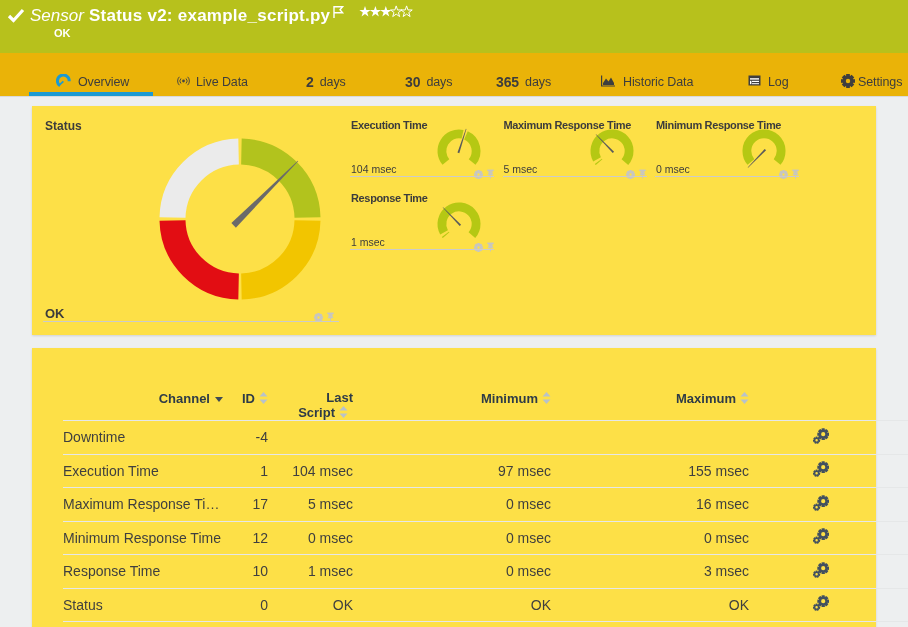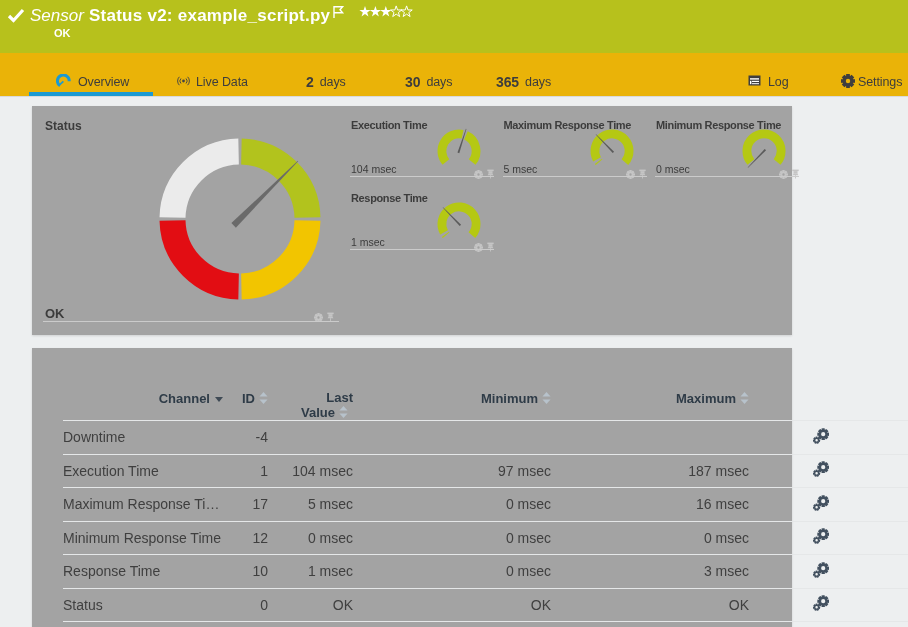--- a/index.html
+++ b/index.html
@@ -17,21 +17,21 @@
   .topbar .status { position:absolute; left:54px; top:27px; font-size:11px; font-weight:bold; color:#fff; }
 
   
   .tabs { position:absolute; left:0; top:53px; width:908px; height:44px; background:#eab308; border-bottom:1px solid #d9dadb; }
   .tab { position:absolute; top:14px; height:30px; display:flex; align-items:center; gap:7px;
          font-size:12.5px; letter-spacing:-0.1px; color:#3d3d3d; cursor:pointer; white-space:nowrap; }
   .tab .num { font-weight:bold; font-size:14px; margin-right:-1px; position:relative; top:-0.5px; }
   .tab-underline { position:absolute; left:29px; top:39px; width:123.5px; height:4px; background:#1b9ad2; }
 
   
-  .card { position:absolute; left:32px; width:760px; background:#a3a3a3; box-shadow:0 1px 2px rgba(0,0,0,.12); }
+  .card { position:absolute; left:32px; width:844px; background:#fde047; box-shadow:0 1px 2px rgba(0,0,0,.12); }
   .card1 { top:106px; height:229px; }
   .card2 { top:348px; height:290px; }
 
   
   .cell-title { position:absolute; font-size:11px; letter-spacing:-0.35px; font-weight:bold; color:#3c3c3c; white-space:nowrap; }
   .big-label { font-size:13px !important; letter-spacing:0 !important; }
   .status-title { font-size:12px !important; letter-spacing:0 !important; }
   .cell-value { position:absolute; font-size:10.5px; color:#3c3c3c; white-space:nowrap; }
   .underline { position:absolute; height:1px; background:#cbcbcb; }
   .icon-pair { position:absolute; display:flex; gap:3px; align-items:flex-end; }
@@ -103,20 +103,29 @@
         <span>days</span>
     </div>
     <div class="tab" style="left:405px">
       <span class="num">30</span>
         <span>days</span>
     </div>
     <div class="tab" style="left:496px">
       <span class="num">365</span>
         <span>days</span>
     </div>
+    <div class="tab" style="left:600px">
+      <span>
+        <svg width="16" height="14" viewBox="0 0 16 14">
+            <path d="M1.6,1.5 V12 H15" fill="none" stroke="#3e3e3e" stroke-width="1.2"></path>
+            <path d="M3,11 L3,9 6,4.5 8.5,7.5 11,3.5 14,9 14,11 Z" fill="#3e3e3e"></path>
+          </svg>
+      </span>
+      <span>Historic Data</span>
+    </div>
     <div class="tab" style="left:748px">
       <span>
         <svg width="13" height="11" viewBox="0 0 13 11">
             <rect x="0.5" y="0.5" width="12" height="10" fill="#3e3e3e"></rect>
             <rect x="2" y="3.2" width="9" height="1.4" fill="#fff"></rect>
             <rect x="4" y="5.8" width="7" height="1.2" fill="#fff"></rect>
             <rect x="2" y="5.8" width="1.4" height="3.4" fill="#fff"></rect>
             <rect x="4" y="8.2" width="7" height="1" fill="#fff"></rect>
           </svg>
       </span>
@@ -253,21 +262,21 @@
           <col style="width:84px">
           <col style="width:75px">
       </colgroup>
       <thead>
         <tr>
           <th class="ch"><span>Channel</span><span class="caret"></span></th>
           <th><span class="hdr-id"><span>ID</span><span class="sorter"><svg width="9" height="12" viewBox="0 0 9 12">
                     <polygon points="4.5,0 8.5,4.4 0.5,4.4" fill="#b7c2cb"></polygon>
                     <polygon points="4.5,12 8.5,7.6 0.5,7.6" fill="#b7c2cb"></polygon>
                   </svg></span></span></th>
-          <th><span class="hdr-last"><span>Last</span><br><span class="l2"><span>Value</span><span class="sorter"><svg width="9" height="12" viewBox="0 0 9 12">
+          <th><span class="hdr-last"><span>Last</span><br><span class="l2"><span>Script</span><span class="sorter"><svg width="9" height="12" viewBox="0 0 9 12">
                       <polygon points="4.5,0 8.5,4.4 0.5,4.4" fill="#b7c2cb"></polygon>
                       <polygon points="4.5,12 8.5,7.6 0.5,7.6" fill="#b7c2cb"></polygon>
                     </svg></span></span></span></th>
           <th><span>Minimum</span><span class="sorter"><svg width="9" height="12" viewBox="0 0 9 12">
                   <polygon points="4.5,0 8.5,4.4 0.5,4.4" fill="#b7c2cb"></polygon>
                   <polygon points="4.5,12 8.5,7.6 0.5,7.6" fill="#b7c2cb"></polygon>
                 </svg></span></th>
           <th><span>Maximum</span><span class="sorter"><svg width="9" height="12" viewBox="0 0 9 12">
                   <polygon points="4.5,0 8.5,4.4 0.5,4.4" fill="#b7c2cb"></polygon>
                   <polygon points="4.5,12 8.5,7.6 0.5,7.6" fill="#b7c2cb"></polygon>
@@ -288,21 +297,21 @@
       <path d="M3.60,8.60L3.76,8.60L3.91,8.61L4.07,8.63L4.23,8.65L4.38,8.69L4.53,8.72L4.68,8.77L4.83,8.82L4.59,9.80L4.70,9.84L4.80,9.89L5.40,9.08L5.53,9.16L5.66,9.25L5.79,9.34L5.91,9.44L6.03,9.55L6.15,9.65L6.25,9.77L6.36,9.89L6.46,10.01L6.55,10.14L6.64,10.27L6.72,10.40L6.79,10.54L6.86,10.68L6.93,10.82L6.98,10.97L7.03,11.12L6.11,11.53L6.14,11.64L6.16,11.75L7.17,11.73L7.19,11.89L7.20,12.04L7.20,12.20L7.20,12.36L7.19,12.51L7.17,12.67L7.15,12.83L7.11,12.98L7.08,13.13L7.03,13.28L6.98,13.43L6.93,13.58L6.86,13.72L6.79,13.86L6.72,14.00L6.64,14.13L5.73,13.69L5.66,13.78L5.59,13.87L5.52,13.96L6.15,14.75L6.03,14.85L5.91,14.96L5.79,15.06L5.66,15.15L5.53,15.24L5.40,15.32L5.26,15.39L5.12,15.46L4.98,15.53L4.83,15.58L4.68,15.63L4.53,15.68L4.38,15.71L4.23,15.75L4.07,15.77L3.91,15.79L3.71,14.80L3.60,14.80L3.49,14.80L3.29,15.79L3.13,15.77L2.97,15.75L2.82,15.71L2.67,15.68L2.52,15.63L2.37,15.58L2.22,15.53L2.08,15.46L1.94,15.39L1.80,15.32L1.67,15.24L1.54,15.15L1.41,15.06L1.29,14.96L1.17,14.85L1.05,14.75L1.68,13.96L1.61,13.87L1.54,13.78L1.47,13.69L0.56,14.13L0.48,14.00L0.41,13.86L0.34,13.72L0.27,13.58L0.22,13.43L0.17,13.28L0.12,13.13L0.09,12.98L0.05,12.83L0.03,12.67L0.01,12.51L0.00,12.36L0.00,12.20L0.00,12.04L0.01,11.89L0.03,11.73L1.04,11.75L1.06,11.64L1.09,11.53L0.17,11.12L0.22,10.97L0.27,10.82L0.34,10.68L0.41,10.54L0.48,10.40L0.56,10.27L0.65,10.14L0.74,10.01L0.84,9.89L0.95,9.77L1.05,9.65L1.17,9.55L1.29,9.44L1.41,9.34L1.54,9.25L1.67,9.16L1.80,9.08L2.40,9.89L2.50,9.84L2.61,9.80L2.37,8.82L2.52,8.77L2.67,8.72L2.82,8.69L2.97,8.65L3.13,8.63L3.29,8.61L3.44,8.60Z M4.85,12.2 A1.25,1.25 0 1 0 2.35,12.2 A1.25,1.25 0 1 0 4.85,12.2 Z" fill="#42505f" fill-rule="evenodd"></path>
     </svg></span></td>
     <td></td>
   </tr>
 
   <tr>
     <td class="ch">Execution Time</td>
     <td>1</td>
     <td>104 msec</td>
     <td>97 msec</td>
-    <td>187 msec</td>
+    <td>155 msec</td>
     <td class="gearcell"><span class="gears-dark"><svg width="16" height="16" viewBox="0 0 16 16">
       <path d="M10.20,0.30L10.46,0.31L10.71,0.32L10.97,0.35L11.22,0.39L11.48,0.44L11.73,0.50L11.97,0.57L11.74,1.97L11.92,2.04L12.10,2.12L12.92,0.97L13.15,1.09L13.37,1.22L13.58,1.37L13.79,1.52L13.99,1.68L14.19,1.85L14.37,2.03L14.55,2.21L14.72,2.41L14.88,2.61L15.03,2.82L15.18,3.03L15.31,3.25L15.43,3.48L14.28,4.30L14.36,4.48L14.43,4.66L15.83,4.43L15.90,4.67L15.96,4.92L16.01,5.18L16.05,5.43L16.08,5.69L16.09,5.94L16.10,6.20L16.09,6.46L16.08,6.71L16.05,6.97L16.01,7.22L15.96,7.48L15.90,7.73L15.83,7.97L14.43,7.74L14.36,7.92L14.28,8.10L15.43,8.92L15.31,9.15L15.18,9.37L15.03,9.58L14.88,9.79L14.72,9.99L14.55,10.19L14.37,10.37L14.19,10.55L13.99,10.72L13.79,10.88L13.58,11.03L13.37,11.18L13.15,11.31L12.92,11.43L12.10,10.28L11.92,10.36L11.74,10.43L11.97,11.83L11.73,11.90L11.48,11.96L11.22,12.01L10.97,12.05L10.71,12.08L10.46,12.09L10.20,12.10L9.94,12.09L9.69,12.08L9.43,12.05L9.18,12.01L8.92,11.96L8.67,11.90L8.43,11.83L8.66,10.43L8.48,10.36L8.30,10.28L7.48,11.43L7.25,11.31L7.03,11.18L6.82,11.03L6.61,10.88L6.41,10.72L6.21,10.55L6.03,10.37L5.85,10.19L5.68,9.99L5.52,9.79L5.37,9.58L5.22,9.37L5.09,9.15L4.97,8.92L6.12,8.10L6.04,7.92L5.97,7.74L4.57,7.97L4.50,7.73L4.44,7.48L4.39,7.22L4.35,6.97L4.32,6.71L4.31,6.46L4.30,6.20L4.31,5.94L4.32,5.69L4.35,5.43L4.39,5.18L4.44,4.92L4.50,4.67L4.57,4.43L5.97,4.66L6.04,4.48L6.12,4.30L4.97,3.48L5.09,3.25L5.22,3.03L5.37,2.82L5.52,2.61L5.68,2.41L5.85,2.21L6.03,2.03L6.21,1.85L6.41,1.68L6.61,1.52L6.82,1.37L7.03,1.22L7.25,1.09L7.48,0.97L8.30,2.12L8.48,2.04L8.66,1.97L8.43,0.57L8.67,0.50L8.92,0.44L9.18,0.39L9.43,0.35L9.69,0.32L9.94,0.31Z M12.30,6.2 A2.1,2.1 0 1 0 8.10,6.2 A2.1,2.1 0 1 0 12.30,6.2 Z" fill="#42505f" fill-rule="evenodd"></path>
       <path d="M3.60,8.60L3.76,8.60L3.91,8.61L4.07,8.63L4.23,8.65L4.38,8.69L4.53,8.72L4.68,8.77L4.83,8.82L4.59,9.80L4.70,9.84L4.80,9.89L5.40,9.08L5.53,9.16L5.66,9.25L5.79,9.34L5.91,9.44L6.03,9.55L6.15,9.65L6.25,9.77L6.36,9.89L6.46,10.01L6.55,10.14L6.64,10.27L6.72,10.40L6.79,10.54L6.86,10.68L6.93,10.82L6.98,10.97L7.03,11.12L6.11,11.53L6.14,11.64L6.16,11.75L7.17,11.73L7.19,11.89L7.20,12.04L7.20,12.20L7.20,12.36L7.19,12.51L7.17,12.67L7.15,12.83L7.11,12.98L7.08,13.13L7.03,13.28L6.98,13.43L6.93,13.58L6.86,13.72L6.79,13.86L6.72,14.00L6.64,14.13L5.73,13.69L5.66,13.78L5.59,13.87L5.52,13.96L6.15,14.75L6.03,14.85L5.91,14.96L5.79,15.06L5.66,15.15L5.53,15.24L5.40,15.32L5.26,15.39L5.12,15.46L4.98,15.53L4.83,15.58L4.68,15.63L4.53,15.68L4.38,15.71L4.23,15.75L4.07,15.77L3.91,15.79L3.71,14.80L3.60,14.80L3.49,14.80L3.29,15.79L3.13,15.77L2.97,15.75L2.82,15.71L2.67,15.68L2.52,15.63L2.37,15.58L2.22,15.53L2.08,15.46L1.94,15.39L1.80,15.32L1.67,15.24L1.54,15.15L1.41,15.06L1.29,14.96L1.17,14.85L1.05,14.75L1.68,13.96L1.61,13.87L1.54,13.78L1.47,13.69L0.56,14.13L0.48,14.00L0.41,13.86L0.34,13.72L0.27,13.58L0.22,13.43L0.17,13.28L0.12,13.13L0.09,12.98L0.05,12.83L0.03,12.67L0.01,12.51L0.00,12.36L0.00,12.20L0.00,12.04L0.01,11.89L0.03,11.73L1.04,11.75L1.06,11.64L1.09,11.53L0.17,11.12L0.22,10.97L0.27,10.82L0.34,10.68L0.41,10.54L0.48,10.40L0.56,10.27L0.65,10.14L0.74,10.01L0.84,9.89L0.95,9.77L1.05,9.65L1.17,9.55L1.29,9.44L1.41,9.34L1.54,9.25L1.67,9.16L1.80,9.08L2.40,9.89L2.50,9.84L2.61,9.80L2.37,8.82L2.52,8.77L2.67,8.72L2.82,8.69L2.97,8.65L3.13,8.63L3.29,8.61L3.44,8.60Z M4.85,12.2 A1.25,1.25 0 1 0 2.35,12.2 A1.25,1.25 0 1 0 4.85,12.2 Z" fill="#42505f" fill-rule="evenodd"></path>
     </svg></span></td>
     <td></td>
   </tr>
 
   <tr>
     <td class="ch">Maximum Response Ti…</td>
     <td>17</td>

